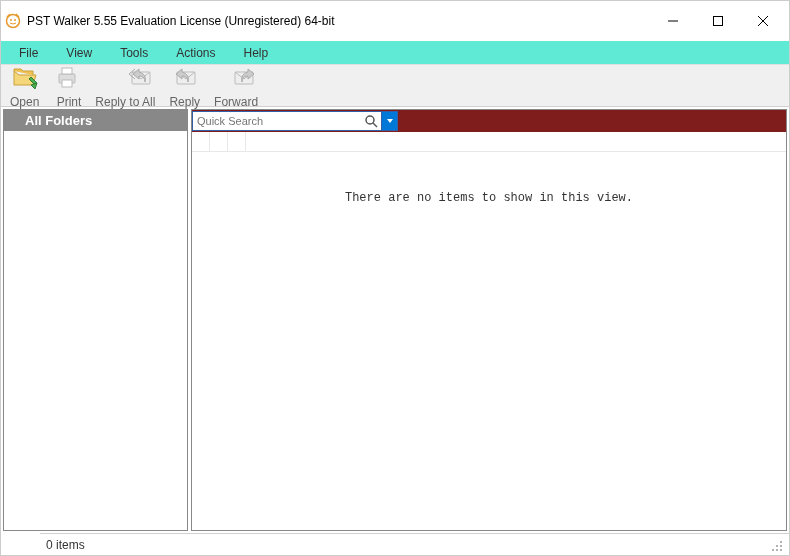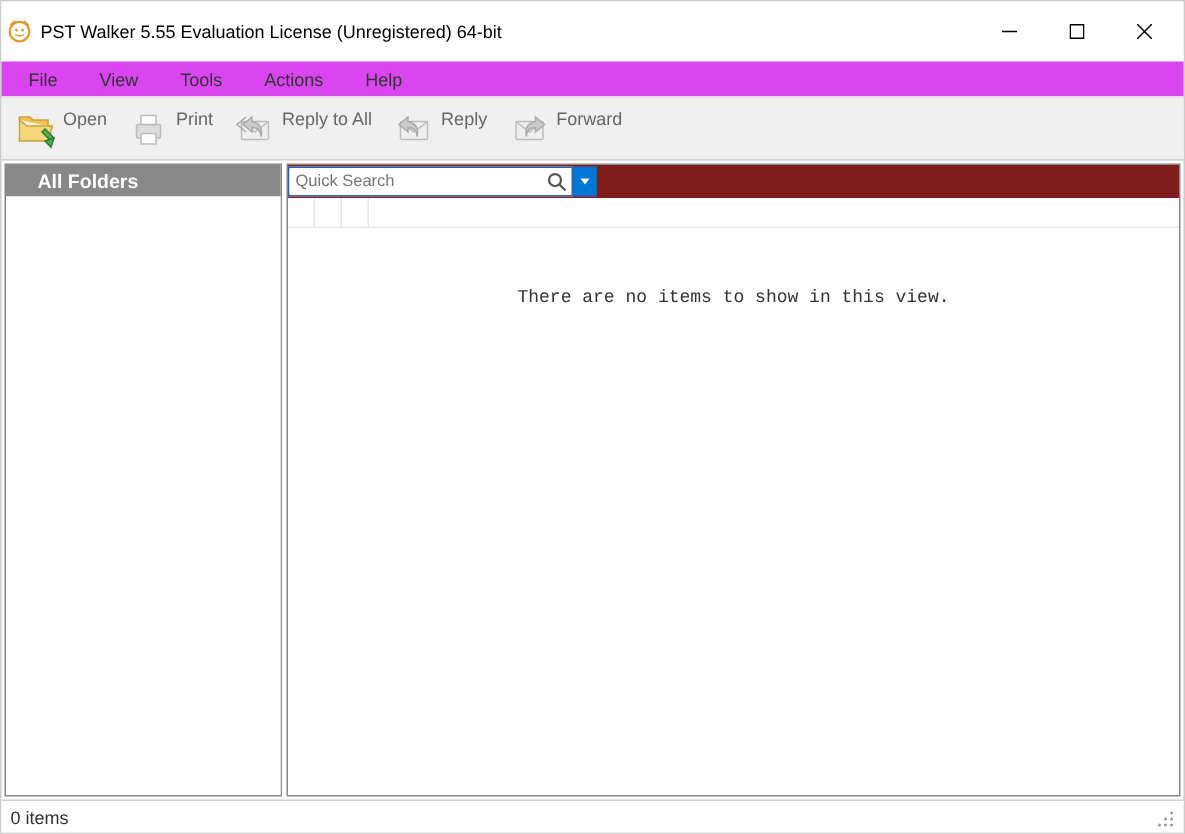--- a/index.html
+++ b/index.html
@@ -7,26 +7,26 @@
   .window { width: 790px; height: 556px; background: #fff; display: flex; flex-direction: column; border: 1px solid #ccc; }
   
   
   .titlebar { height: 40px; display: flex; align-items: center; padding: 0 4px; background: #fff; }
   .titlebar .app-icon { width: 16px; height: 16px; margin-right: 6px; }
   .titlebar .title { flex: 1; font-size: 12px; color: #000; }
   .titlebar .win-controls { display: flex; }
   .titlebar .win-btn { width: 45px; height: 28px; display: flex; align-items: center; justify-content: center; cursor: pointer; }
   
   
-  .menubar { height: 24px; background: #d946ef; display: flex; align-items: center; padding: 0 4px; border-bottom: 1px solid #e0e0e0; }
+  .menubar { height: 24px; background: #5eead4; display: flex; align-items: center; padding: 0 4px; border-bottom: 1px solid #e0e0e0; }
   .menubar .menu-item { padding: 3px 14px; cursor: pointer; color: #333; }
   
   
   .toolbar { height: 42px; background: #f0f0f0; display: flex; align-items: center; padding: 0 6px; border-bottom: 1px solid #d0d0d0; gap: 2px; }
-  .tool-btn { display: flex; align-items: flex-start; gap: 4px; padding: 3px 8px 3px 2px; cursor: pointer; border: 1px solid transparent; border-radius: 2px; }
+  .tool-btn { display: flex; align-items: flex-end; gap: 4px; padding: 3px 8px 3px 2px; cursor: pointer; border: 1px solid transparent; border-radius: 2px; flex-direction: column; }
   .tool-btn .tool-icon { width: 28px; height: 28px; }
   .tool-btn .tool-label { color: #666; font-size: 12px; }
   
   
   .content { flex: 1; display: flex; gap: 3px; padding: 2px; min-height: 0; }
   
   .left-panel { width: 185px; display: flex; flex-direction: column; border: 1px solid #888; }
   .panel-header { background: #888888; color: #fff; font-weight: bold; font-size: 13px; padding: 3px 21px; }
   .folder-tree { flex: 1; background: #fff; }
   
@@ -36,21 +36,21 @@
   .search-input { border: none; outline: none; font-size: 11px; padding: 2px 4px; width: 168px; height: 16px; font-family: inherit; }
   .search-icon-btn { width: 20px; height: 18px; display: flex; align-items: center; justify-content: center; cursor: pointer; }
   .search-dd { width: 16px; height: 20px; background: #0078d7; border: 1px solid #335ea8; border-left: none; display: flex; align-items: center; justify-content: center; cursor: pointer; }
   
   .col-row { height: 20px; border-bottom: 1px solid #e8e8e8; display: flex; }
   .col-div { border-right: 1px solid #e8e8e8; width: 18px; height: 100%; }
   
   .empty-msg { text-align: center; margin-top: 39px; font-family: "Courier New", monospace; font-size: 12px; color: #333; }
   
   
-  .statusbar { height: 22px; background: #fff; border-top: 1px solid #d0d0d0; display: flex; align-items: center; padding: 0 6px; font-size: 12px; color: #333; justify-content: space-between; }
+  .statusbar { height: 22px; background: #fff; border-top: 1px solid #d0d0d0; display: flex; align-items: center; padding: 0 6px; font-size: 12px; color: #333; justify-content: space-between; margin-left: 39px; }
   .resize-grip { width: 14px; height: 14px; }
 </style>
 </head>
 <body>
 
 <div class="window">
 
   <div class="titlebar">
     <span class="app-icon">
       <svg viewBox="0 0 16 16" width="16" height="16">

